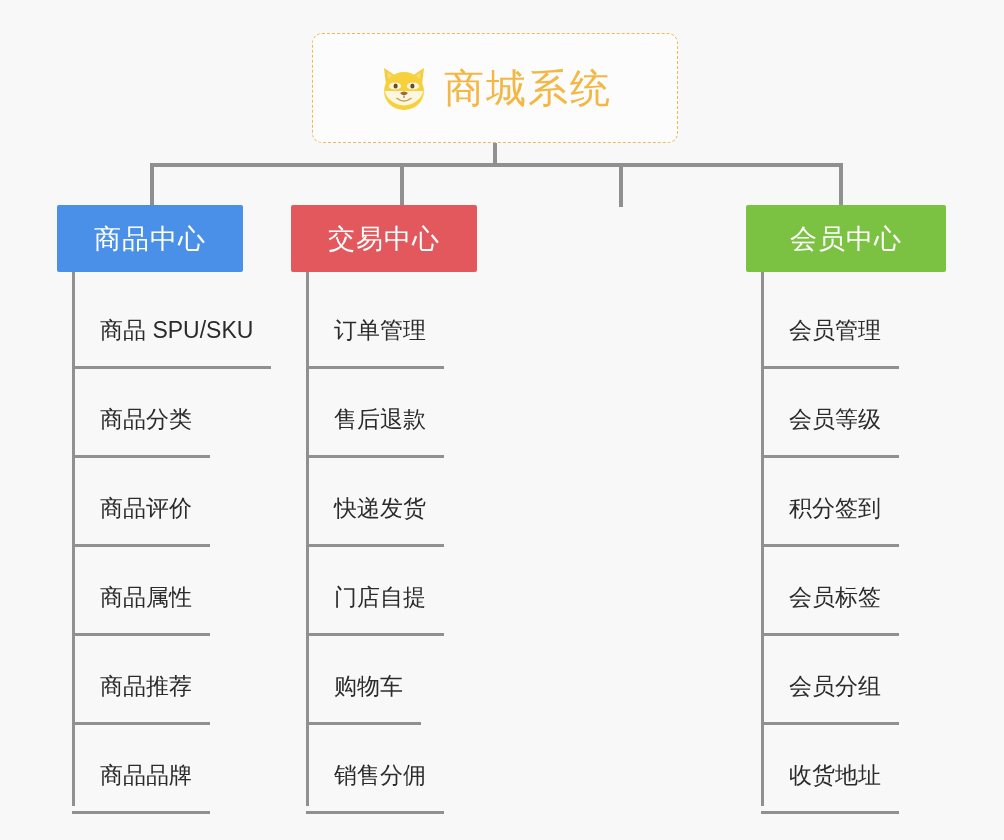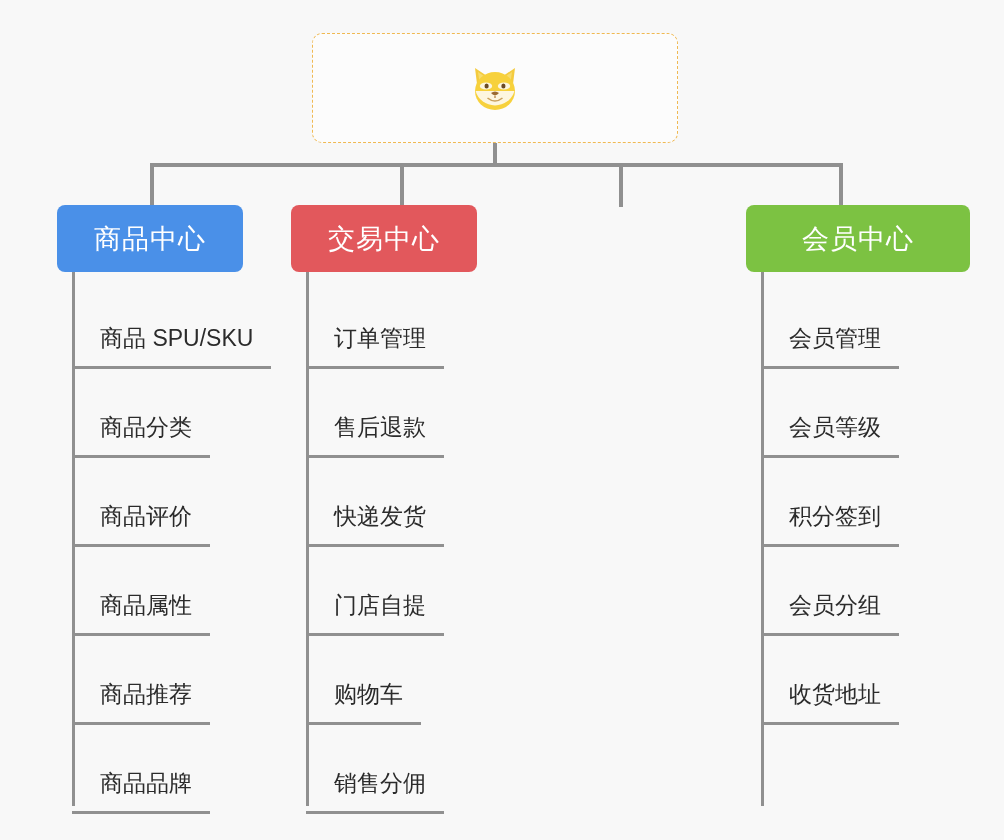--- a/index.html
+++ b/index.html
@@ -59,21 +59,21 @@
   .conn-h { height: 4px; }
 
   
   .column {
     position: absolute;
     top: 205px;
   }
   .cat-box {
     box-sizing: border-box;
     height: 67px;
-    border-radius: 8px;
+    border-radius: 2px;
     display: flex;
     align-items: center;
     justify-content: center;
     color: #ffffff;
     font-size: 27px;
     letter-spacing: 1px;
     white-space: nowrap;
   }
 
   
@@ -95,21 +95,21 @@
     height: 89px;
     box-sizing: border-box;
     display: flex;
     align-items: flex-end;
   }
   .leaf-label {
     display: inline-block;
     font-size: 23px;
     color: #2b2b2b;
     line-height: 1;
-    padding: 0 18px 16px 28px;
+    padding: 0 18px 24px 28px;
     border-bottom: 3px solid #0ea5e9;
     white-space: nowrap;
   }
 </style>
 </head>
 <body style="background: rgb(248, 248, 248);">
 
 <div id="mindmap">
 
   <div class="root-node" style="border-color: rgb(240, 185, 82);">
@@ -123,20 +123,21 @@
         <path d="M6.6 27 a20 19 0 0 0 38.8 0 z" fill="#fdf6e0"></path>
         <ellipse cx="17" cy="22" rx="6.2" ry="3.6" fill="#fdf6e0"></ellipse>
         <ellipse cx="35" cy="22" rx="6.2" ry="3.6" fill="#fdf6e0"></ellipse>
         <ellipse cx="17.6" cy="22" rx="2.1" ry="2.6" fill="#6b4a25"></ellipse>
         <ellipse cx="34.4" cy="22" rx="2.1" ry="2.6" fill="#6b4a25"></ellipse>
         <path d="M22 29 q4 -3.2 8 0 q-4 4.4 -8 0 z" fill="#9b6a32"></path>
         <path d="M26 31.5 L26 34" stroke="#b98a4d" stroke-width="1.4" fill="none"></path>
         <path d="M18.5 34 q7.5 6 15 0" stroke="#c9a05c" stroke-width="1.6" fill="none"></path>
       </svg>
     </span>
+    <span class="root-title" style="color: rgb(243, 183, 68);">商城系统</span>
   </div>
 
   <div class="conn conn-v" style="left: 493px; top: 143px; height: 22px; background: rgb(144, 144, 144);"></div>
 
   <div class="conn conn-h" style="left: 150px; top: 163px; width: 693px; background: rgb(144, 144, 144);"></div>
 
   <div class="conn conn-v" style="left: 150px; top: 163px; height: 44px; background: rgb(144, 144, 144);"></div>
   <div class="conn conn-v" style="left: 400px; top: 163px; height: 44px; background: rgb(144, 144, 144);"></div>
   <div class="conn conn-v" style="left: 619px; top: 163px; height: 44px; background: rgb(144, 144, 144);"></div>
   <div class="conn conn-v" style="left: 839px; top: 163px; height: 44px; background: rgb(144, 144, 144);"></div>
@@ -190,35 +191,38 @@
           <span class="leaf-label" style="border-bottom-color: rgb(144, 144, 144);">购物车</span>
         </div>
       <div class="leaf-item">
           <span class="leaf-label" style="border-bottom-color: rgb(144, 144, 144); text-align: center;">销售分佣</span>
         </div>
     </div>
   </div>
 
 
   <div class="column" style="left:746px; width:186px;">
-    <div class="cat-box" style="width: 224px; background: rgb(124, 194, 66);">
+    <div class="cat-box" style="width: 200px; background: rgb(124, 194, 66);">
       <span>会员中心</span>
     </div>
     <div class="leaf-list">
       <div class="leaf-trunk" style="height: 534px; background: rgb(144, 144, 144);"></div>
       <div class="leaf-item">
           <span class="leaf-label" style="border-bottom-color: rgb(144, 144, 144); text-align: right;">会员管理</span>
         </div>
       <div class="leaf-item">
           <span class="leaf-label" style="border-bottom-color: rgb(144, 144, 144);">会员等级</span>
         </div>
       <div class="leaf-item">
           <span class="leaf-label" style="border-bottom-color: rgb(144, 144, 144);">积分签到</span>
         </div>
       <div class="leaf-item">
+          <span class="leaf-label" style="border-bottom-color: rgb(144, 144, 144);">会员标签</span>
+        </div>
+      <div class="leaf-item">
           <span class="leaf-label" style="border-bottom-color: rgb(144, 144, 144);">会员分组</span>
         </div>
       <div class="leaf-item">
           <span class="leaf-label" style="border-bottom-color: rgb(144, 144, 144);">收货地址</span>
         </div>
     </div>
   </div>
 
 </div>
 

